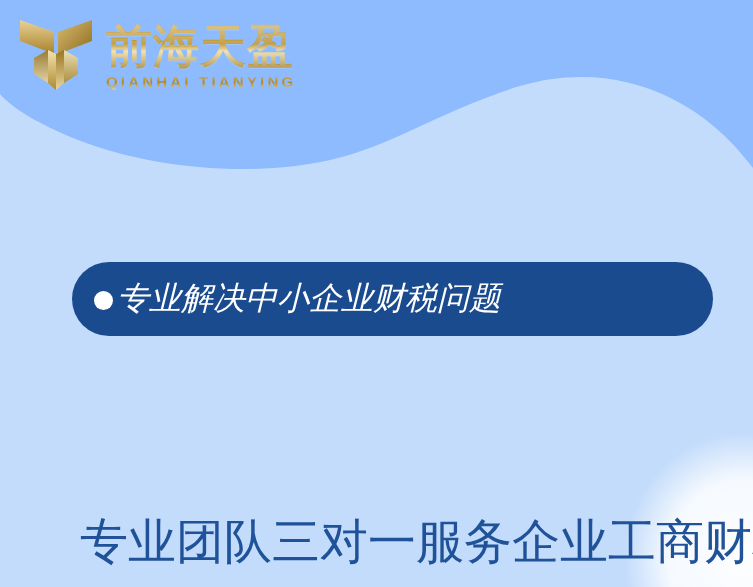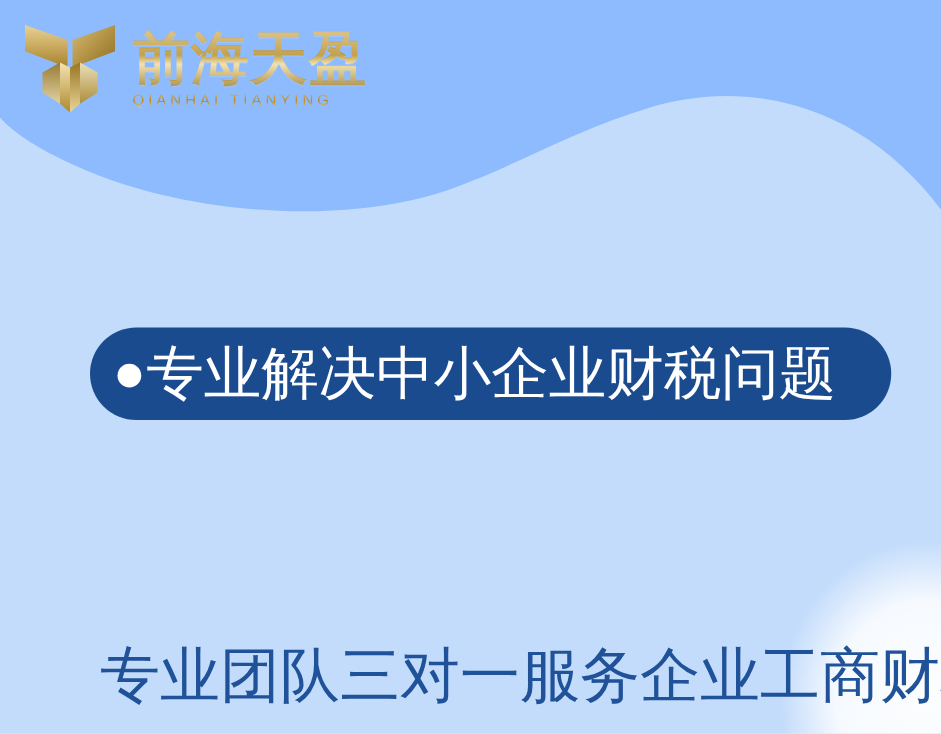--- a/index.html
+++ b/index.html
@@ -29,21 +29,21 @@
   .brand-cn{
     font-size:46px; line-height:1.06; font-weight:700; letter-spacing:1px;
     background:linear-gradient(180deg,#e8c98a 0%,#c9a košik 0%,#b8912f 46%,#f3e0a8 62%,#a8822a 100%);
     background:linear-gradient(180deg,#dcc07e 0%,#b8912f 45%,#f0dda4 60%,#9d7a26 100%);
     -webkit-background-clip:text; background-clip:text;
     color:transparent; -webkit-text-fill-color:transparent;
     text-shadow:0 1px 0 rgba(255,255,255,.15);
     white-space:nowrap;
   }
   .brand-en{
-    font-size:12px; font-weight:400; letter-spacing:3.2px;
+    font-size:15px; font-weight:700; letter-spacing:3.2px;
     margin-top:2px; white-space:nowrap;
     background:linear-gradient(180deg,#d9bd79 0%,#b0882c 55%,#e6d29b 100%);
     -webkit-background-clip:text; background-clip:text;
     color:transparent; -webkit-text-fill-color:transparent;
   }
 
   
   .pill{
     position:absolute; left:72px; top:262px;
     width:641px; height:74px;
@@ -53,23 +53,23 @@
     padding-left:22px;
     z-index:4;
   }
   .pill-dot{
     width:19px; height:19px; border-radius:50%;
     background:#ffffff; flex:0 0 auto; margin-right:4px;
     position:relative; top:1px;
   }
   .pill-text{
     color:#ffffff;
-    font-size:46px; font-weight:400; letter-spacing:0px;
+    font-size:32px; font-weight:400; letter-spacing:0px;
     line-height:1; white-space:nowrap;
-    position:relative; top:-1px;
+    position:relative; top:-1px;font-style:italic;
   }
 
   
   .headline{
     position:absolute; left:130px; top:355px;
     font-size:128px; line-height:1; font-weight:700;
     color:#1c4c90; letter-spacing:2px; white-space:nowrap;
     z-index:4;
   }
 

